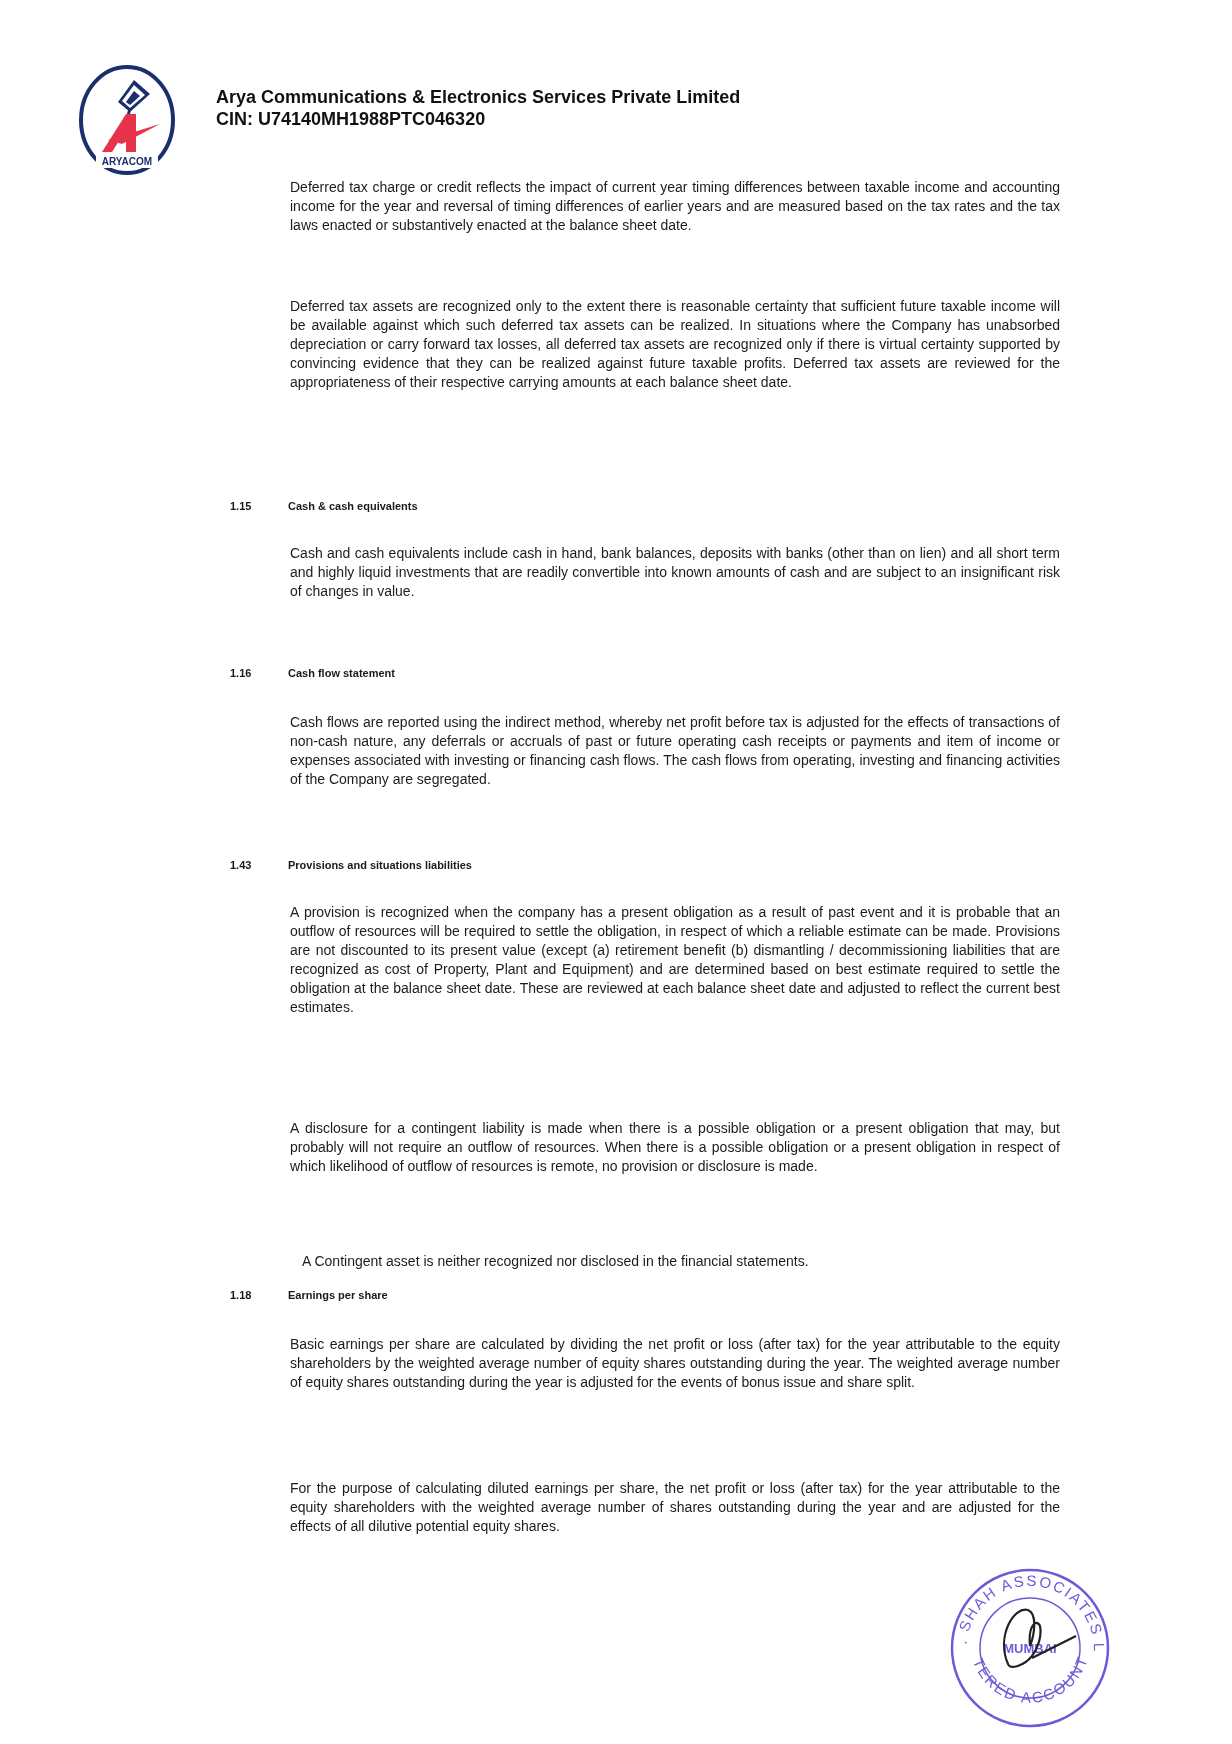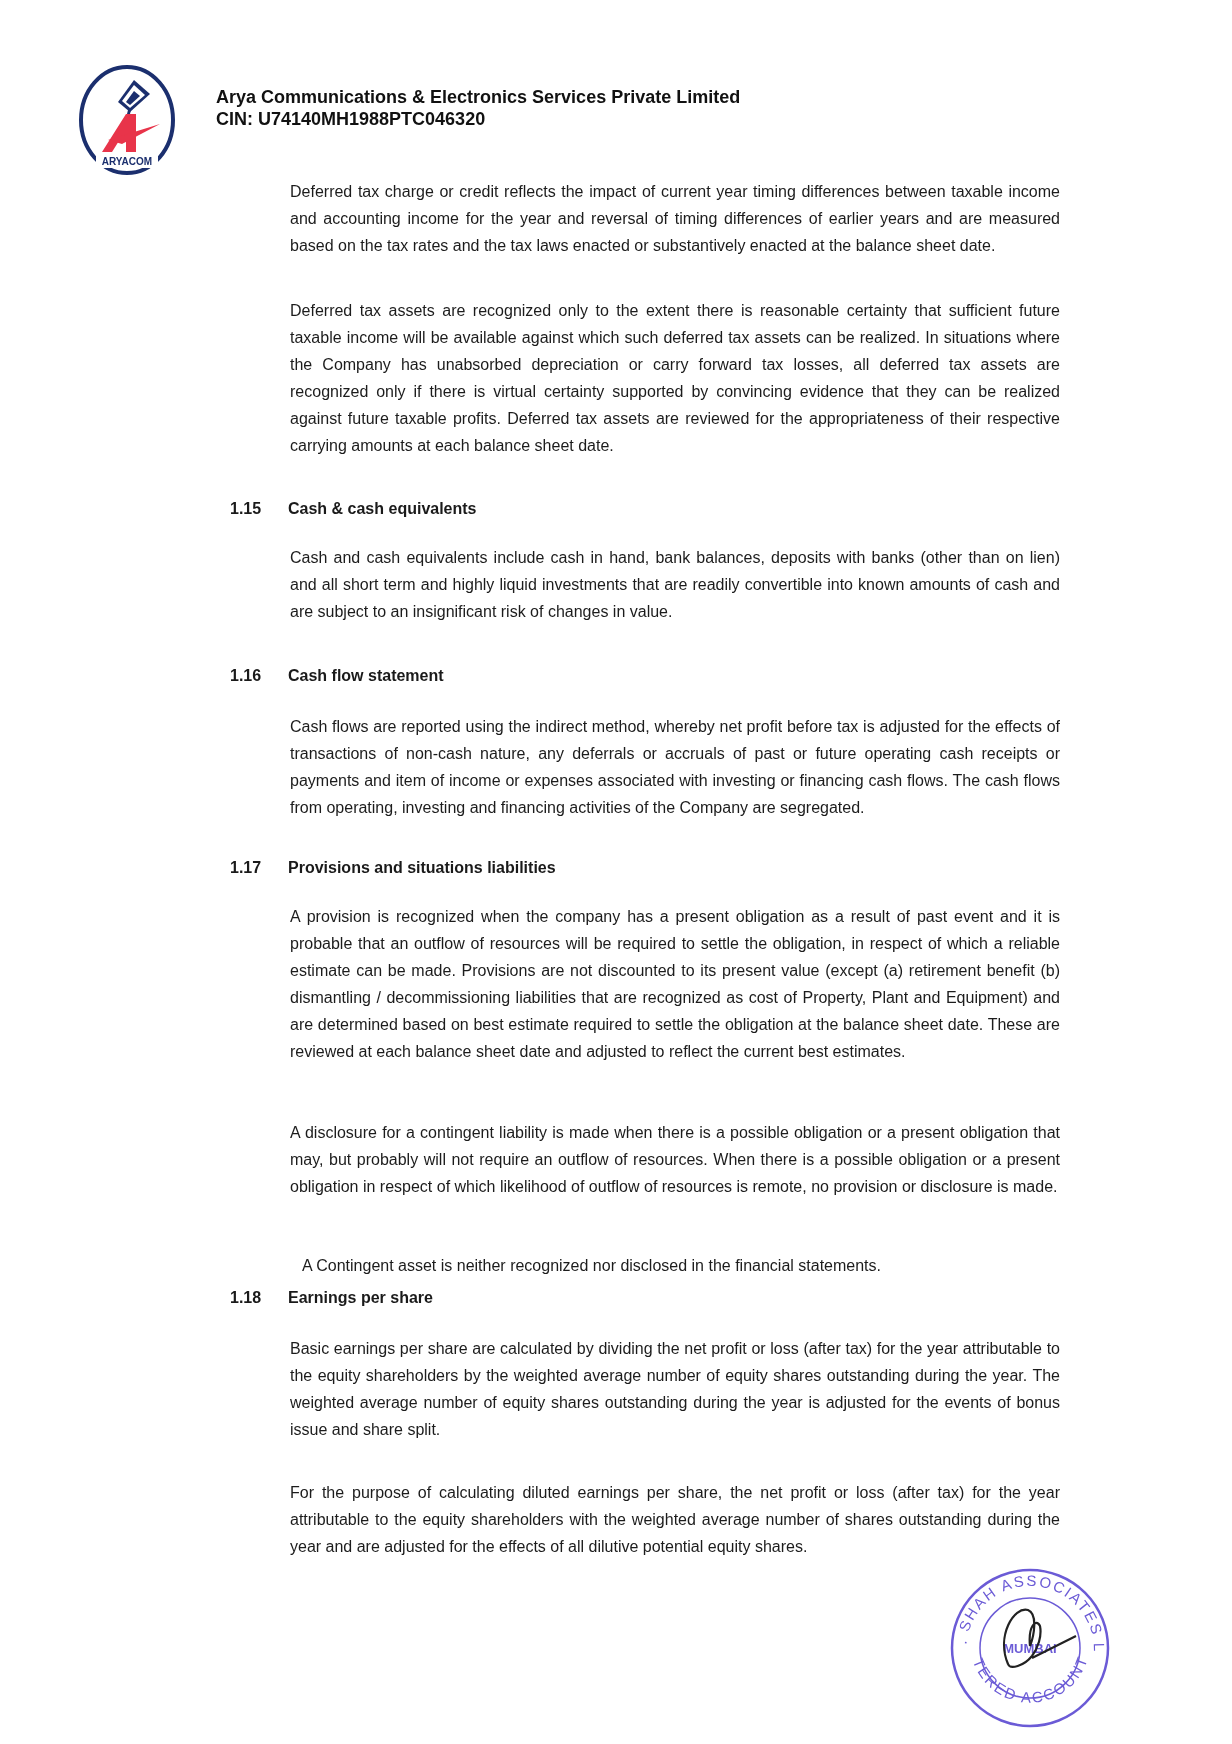--- a/index.html
+++ b/index.html
@@ -3,23 +3,23 @@
 <meta charset="utf-8">
 <style>
   html, body { margin: 0; padding: 0; background: #ffffff; }
   body { width: 1232px; height: 1744px; position: relative; overflow: hidden;
          font-family: "Liberation Sans", sans-serif; color: #1a1a1a; }
   .logo { position: absolute; left: 78px; top: 64px; width: 98px; height: 112px; }
   .header { position: absolute; left: 216px; top: 86px; font-weight: bold;
             font-size: 18px; line-height: 22px; color: #111; }
   .header sup { font-size: 11px; }
   .content { position: absolute; left: 0; top: 0; width: 1232px; }
-  .para { position: absolute; left: 290px; width: 770px; font-size: 16px;
-          line-height: 27px; text-align: justify; text-align-last: left; color: #1c1c1c; }
-  .sec { position: absolute; left: 230px; font-size: 16px; font-weight: bold; color: #1a1a1a; }
+  .para { position: absolute; left: 290px; width: 770px; font-size: 14px;
+          line-height: 19px; text-align: justify; text-align-last: left; color: #1c1c1c; }
+  .sec { position: absolute; left: 230px; font-size: 11px; font-weight: bold; color: #1a1a1a; }
   .sec .num { display: inline-block; width: 58px; }
   .stamp { position: absolute; left: 944px; top: 1566px; width: 172px; height: 162px; }
 </style>
 </head>
 <body>
 
 <svg class="logo" viewBox="0 0 98 112">
   <ellipse cx="49" cy="56" rx="46" ry="53" fill="#fff" stroke="#1b2f6e" stroke-width="4"></ellipse>
 
   <g>
@@ -45,21 +45,21 @@
 <div class="content">
   <p class="para" style="top:178px;margin:0;">Deferred tax charge or credit reflects the impact of current year timing differences between taxable income and accounting income for the year and reversal of timing differences of earlier years and are measured based on the tax rates and the tax laws enacted or substantively enacted at the balance sheet date.</p>
   <p class="para" style="top:297px;margin:0;">Deferred tax assets are recognized only to the extent there is reasonable certainty that sufficient future taxable income will be available against which such deferred tax assets can be realized. In situations where the Company has unabsorbed depreciation or carry forward tax losses, all deferred tax assets are recognized only if there is virtual certainty supported by convincing evidence that they can be realized against future taxable profits. Deferred tax assets are reviewed for the appropriateness of their respective carrying amounts at each balance sheet date.</p>
 
   <div class="sec" style="top:500px;"><span class="num">1.15</span><span>Cash &amp; cash equivalents</span></div>
   <p class="para" style="top:544px;margin:0;">Cash and cash equivalents include cash in hand, bank balances, deposits with banks (other than on lien) and all short term and highly liquid investments that are readily convertible into known amounts of cash and are subject to an insignificant risk of changes in value.</p>
 
   <div class="sec" style="top:667px;"><span class="num">1.16</span><span>Cash flow statement</span></div>
   <p class="para" style="top:713px;margin:0;">Cash flows are reported using the indirect method, whereby net profit before tax is adjusted for the effects of transactions of non-cash nature, any deferrals or accruals of past or future operating cash receipts or payments and item of income or expenses associated with investing or financing cash flows. The cash flows from operating, investing and financing activities of the Company are segregated.</p>
 
-  <div class="sec" style="top:859px;"><span class="num">1.17</span><span>Provisions and situations liabilities</span></div>
+  <div class="sec" style="top:859px;"><span class="num">1.43</span><span>Provisions and situations liabilities</span></div>
   <p class="para" style="top:903px;margin:0;">A provision is recognized when the company has a present obligation as a result of past event and it is probable that an outflow of resources will be required to settle the obligation, in respect of which a reliable estimate can be made. Provisions are not discounted to its present value (except (a) retirement benefit (b) dismantling / decommissioning liabilities that are recognized as cost of Property, Plant and Equipment) and are determined based on best estimate required to settle the obligation at the balance sheet date. These are reviewed at each balance sheet date and adjusted to reflect the current best estimates.</p>
   <p class="para" style="top:1119px;margin:0;">A disclosure for a contingent liability is made when there is a possible obligation or a present obligation that may, but probably will not require an outflow of resources. When there is a possible obligation or a present obligation in respect of which likelihood of outflow of resources is remote, no provision or disclosure is made.</p>
   <p class="para" style="top:1240px;margin:12px;">A Contingent asset is neither recognized nor disclosed in the financial statements.</p>
 
   <div class="sec" style="top:1289px;"><span class="num">1.18</span><span>Earnings per share</span></div>
   <p class="para" style="top:1335px;margin:0;">Basic earnings per share are calculated by dividing the net profit or loss (after tax) for the year attributable to the equity shareholders by the weighted average number of equity shares outstanding during the year. The weighted average number of equity shares outstanding during the year is adjusted for the events of bonus issue and share split.</p>
   <p class="para" style="top:1479px;margin:0;">For the purpose of calculating diluted earnings per share, the net profit or loss (after tax) for the year attributable to the equity shareholders with the weighted average number of shares outstanding during the year and are adjusted for the effects of all dilutive potential equity shares.</p>
 </div>
 
 <svg class="stamp" viewBox="0 0 172 162">

